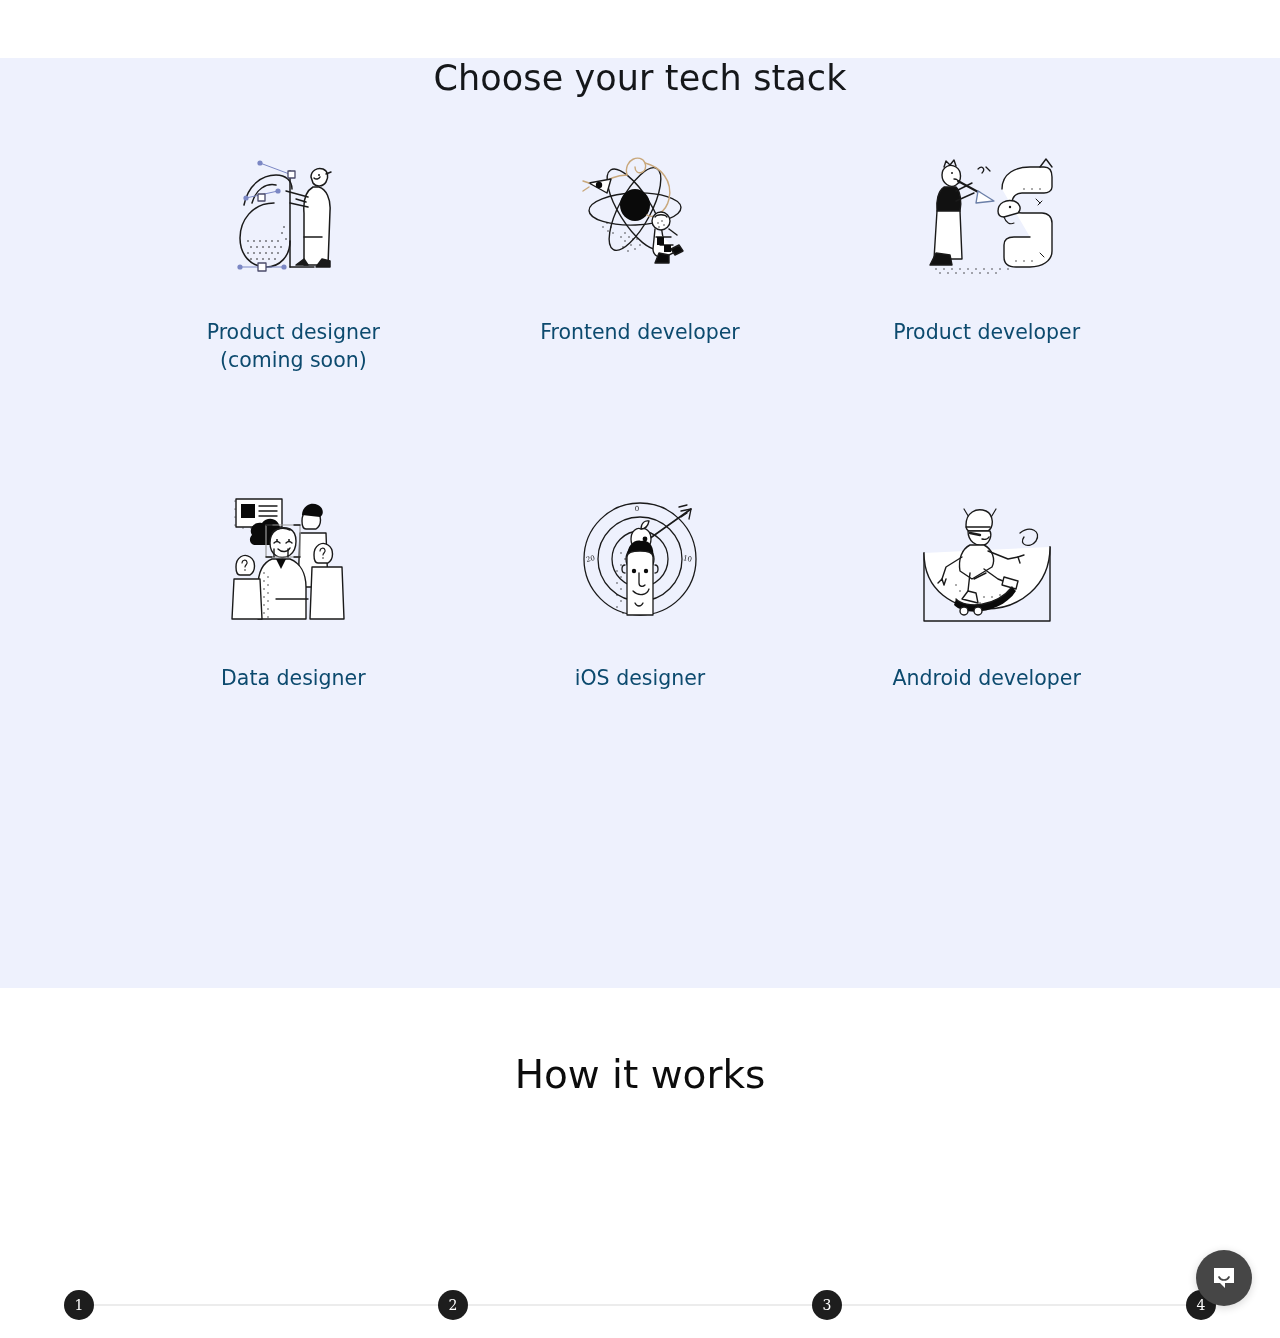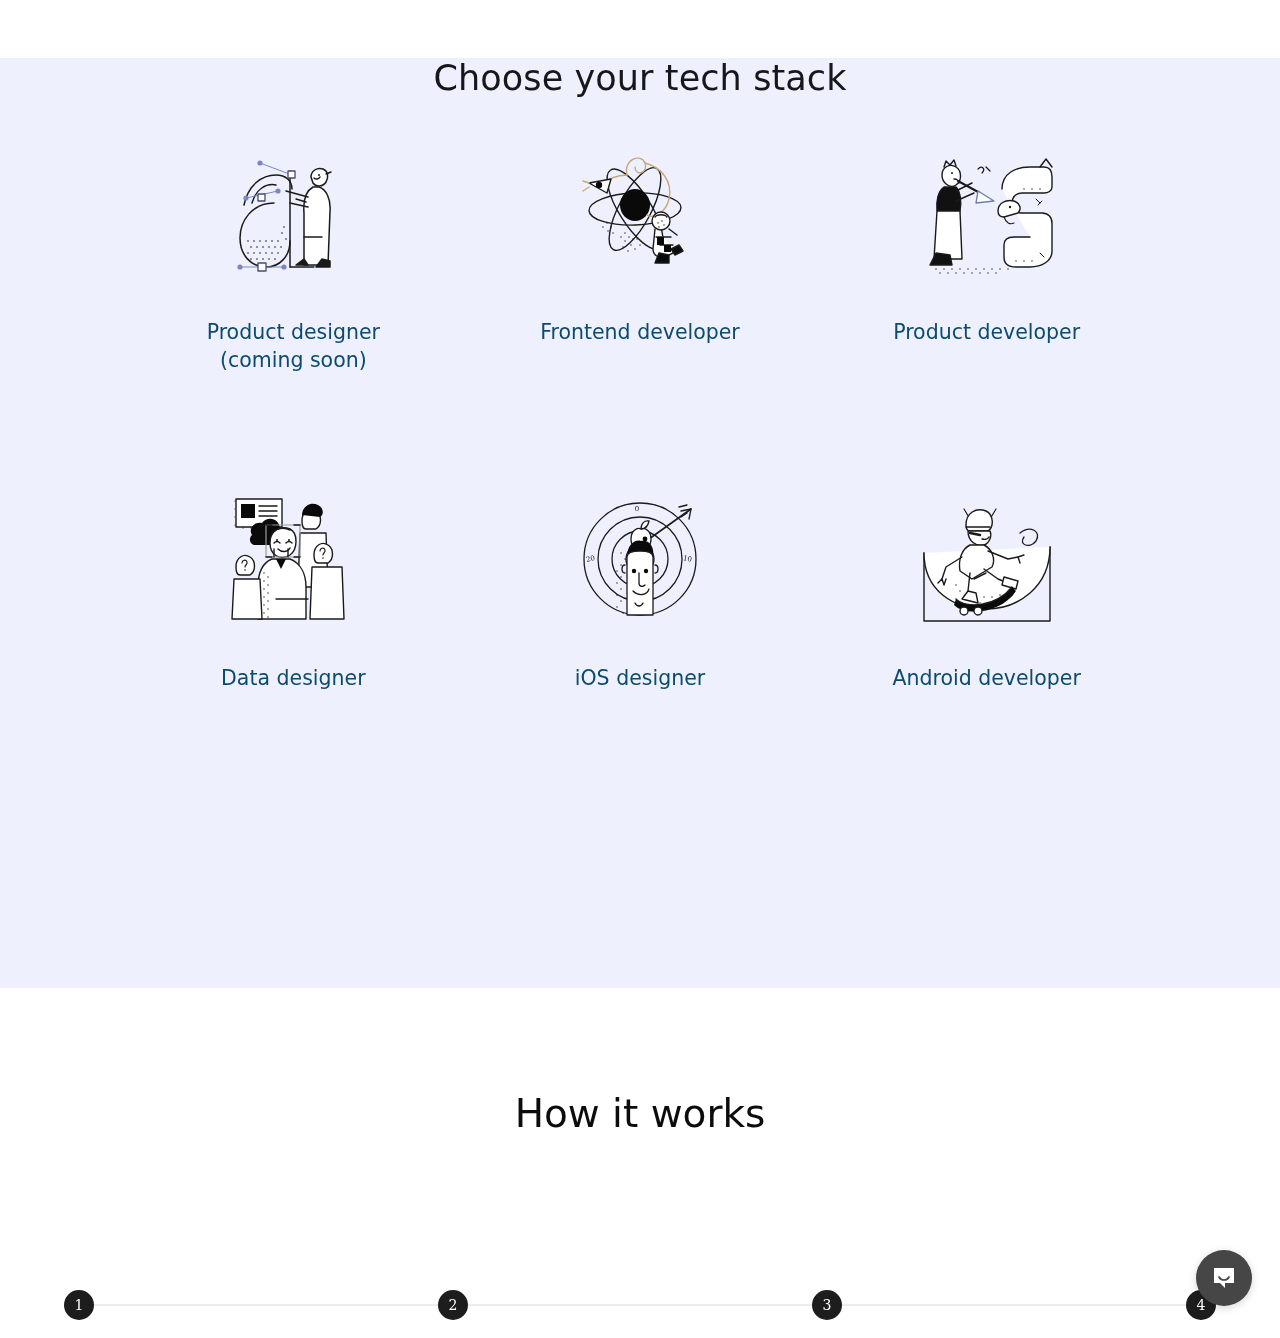--- a/index.html
+++ b/index.html
@@ -79,21 +79,21 @@
     height: 350px;
     width: 100%;
     position: relative;
   }
 
   .how-title {
     text-align: center;
     font-size: 39px;
     font-weight: 400;
     margin: 0;
-    padding-top: 103px;
+    padding-top: 64px;
     color: #0c0c0c;
     font-family: "DejaVu Sans", sans-serif;
   }
 
   
   .stepper {
     position: absolute;
     left: 64px;
     right: 64px;
     top: 302px;

